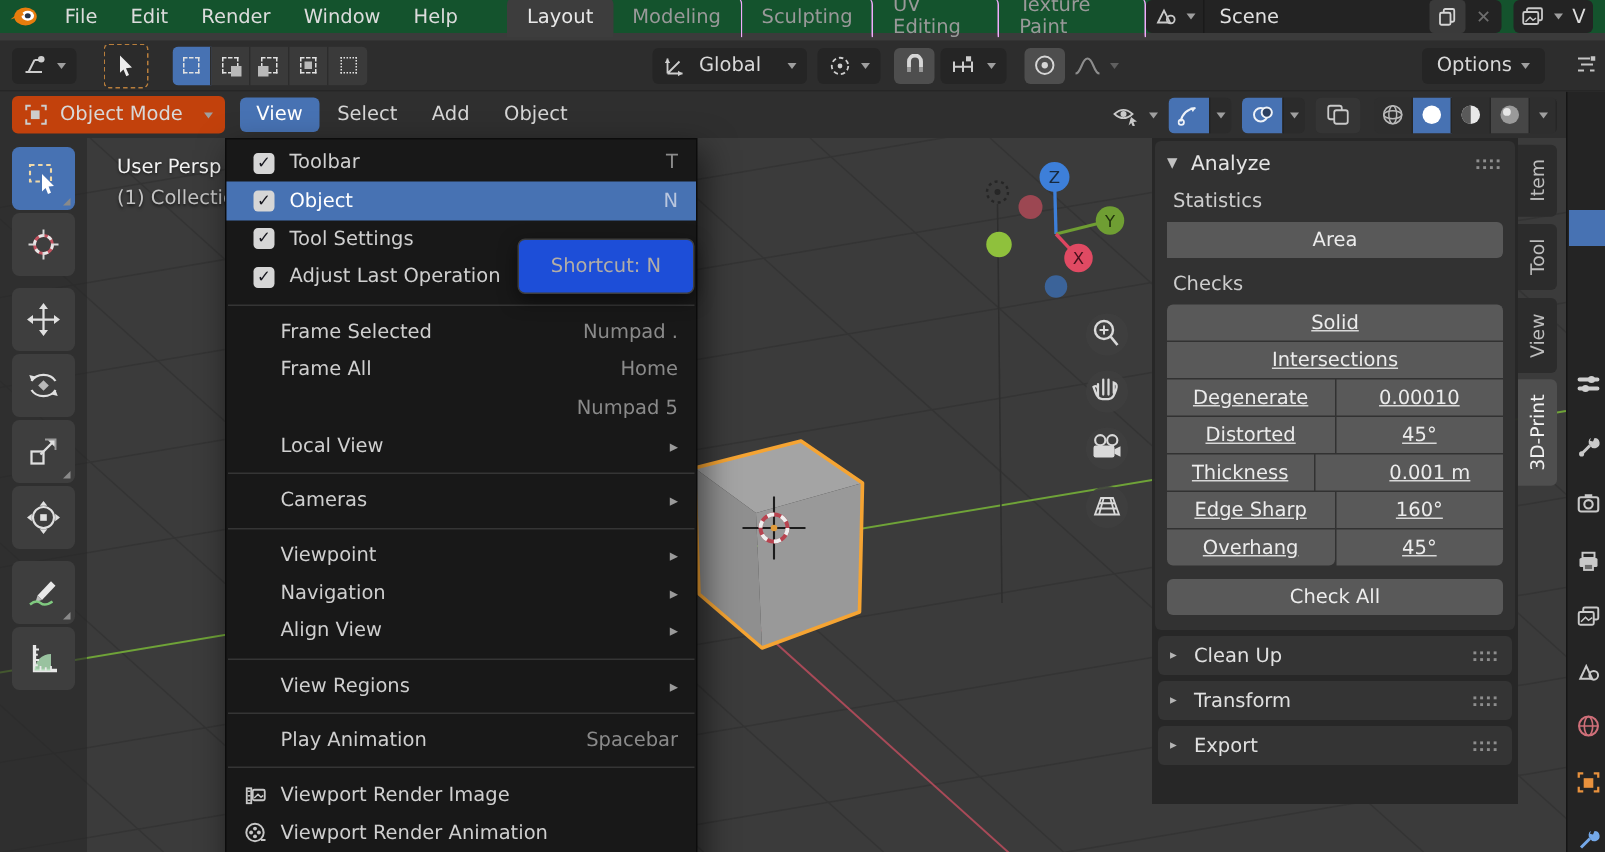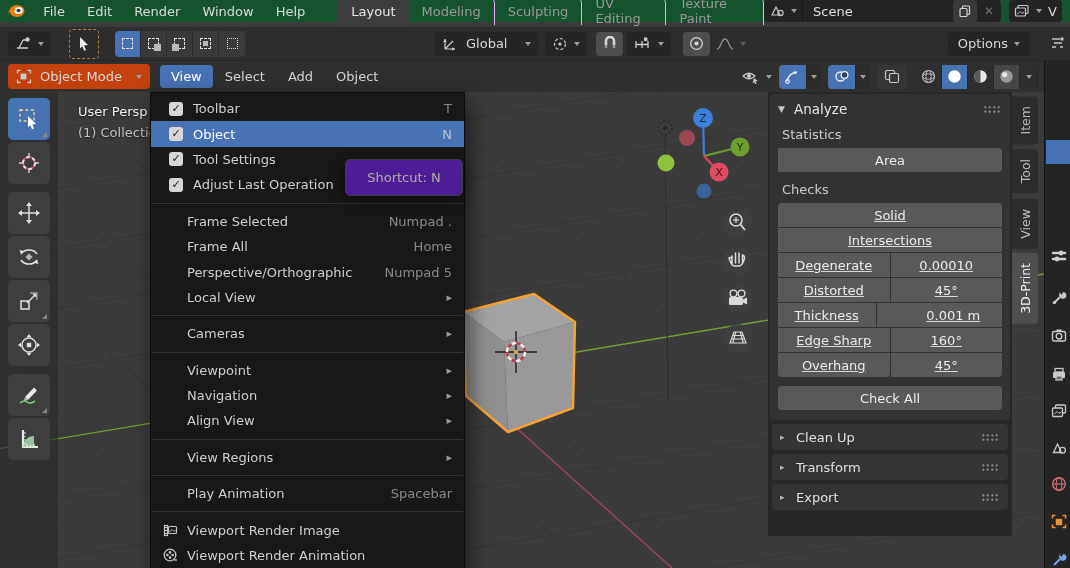--- a/index.html
+++ b/index.html
@@ -83,21 +83,21 @@
   .mi .chk { width:14px; height:14px; background:#d6d6d6; border-radius:3px; color:#15151d;
              font-size:11px; line-height:14px; text-align:center; font-weight:bold; flex:none; }
   .mi .lbl { margin-left:10px; }
   .mi .lbl.noind { margin-left:0; padding-left:18px; }
   .mi .sc { margin-left:auto; color:#8a8a8a; }
   .mi.hl .sc { color:#b9c6de; }
   .mi .sub { margin-left:auto; color:#9a9a9a; font-size:11px; }
   .mi .mico { width:16px; margin-right:8px; margin-left:-6px; display:flex; align-items:center; flex:none; }
   .msep { height:1px; background:#353535; margin:5px 1px; }
 
-  .tooltip { position:absolute; left:345px; top:159px; width:118px; height:37px; background:#4c1d95;
+  .tooltip { position:absolute; left:345px; top:159px; width:118px; height:37px; background:#1d4ed8;
              border:1px solid #3e3e3e; border-radius:5px; z-index:50; display:flex; align-items:center;
              justify-content:center; color:#b2ada6; box-shadow:0 4px 12px rgba(0,0,0,.5); }
 
   
   .nsidebar { position:absolute; left:768px; top:0; width:244px; height:444px; background:rgba(38,38,38,.96);
               z-index:4; padding:2px; }
   .panel { background:#323232; border-radius:4px; padding-bottom:10px; }
   .panel-hdr { height:29px; display:flex; align-items:center; padding:0 8px; color:#e4e4e4; }
   .panel-hdr .arr { font-size:9px; color:#c2c2c2; width:16px; }
   .grip { margin-left:auto; width:19px; height:8px;
@@ -674,21 +674,20 @@
     <div class="msep"></div>
     <div class="mi">
       <span class="lbl noind">Frame Selected</span>
         <span class="sc">Numpad .</span>
     </div>
     <div class="mi">
       <span class="lbl noind">Frame All</span>
         <span class="sc">Home</span>
     </div>
     <div class="mi">
-      <span class="lbl noind">Perspective/Orthographic</span>
         <span class="sc">Numpad 5</span>
     </div>
     <div class="mi">
       <span class="lbl noind">Local View</span>
         <span class="sub">▸</span>
     </div>
     <div class="msep"></div>
     <div class="mi">
       <span class="lbl noind">Cameras</span>
         <span class="sub">▸</span>

